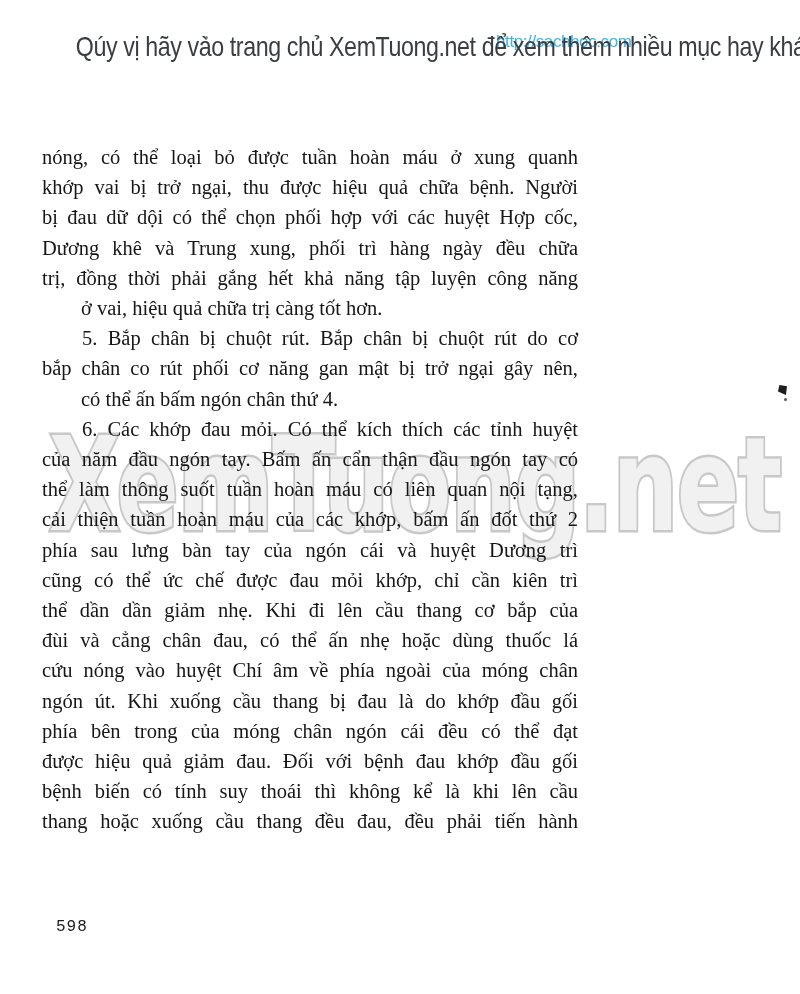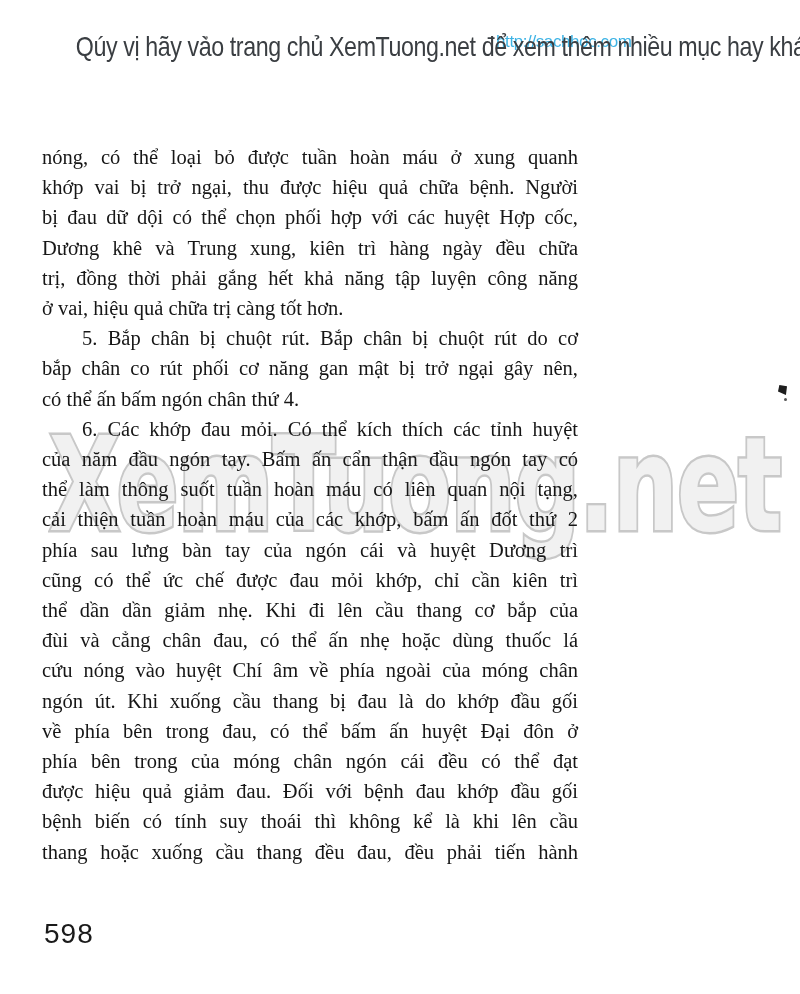--- a/index.html
+++ b/index.html
@@ -76,30 +76,30 @@
     left: 42px;
     width: 536px;
     z-index: 2;
     font-family: "Liberation Serif", serif;
     font-size: 20.5px;
     line-height: 30.2px;
     color: #161616;
   }
   .line { text-align: justify; text-align-last: justify; }
   .line.indent { text-indent: 40px; }
-  .line.end { text-align: left; text-align-last: left; }
+  .line.end { text-align: left; text-align-last: left; margin-left: 39px; }
 
   
   .page-number {
     position: absolute;
     top: 918px;
-    left: 44px;
+    left: 56px;
     z-index: 2;
-    font-family: Liberation Sans, sans-serif;
-    font-size: 28px;
+    font-family: Liberation Mono, monospace;
+    font-size: 16px;
     letter-spacing: 1px;
     color: #1a1a1a;
   }
 
   
   .speck {
     position: absolute;
     top: 385px;
     left: 778px;
     width: 9px;
@@ -139,37 +139,36 @@
   <div class="header">
     <span class="hdr-inner"><span>Qúy vị hãy vào trang chủ </span><span>XemTuong.net</span><span> để xem thêm nhiều mục hay khác</span></span>
   </div>
 
   <div class="big-watermark">XemTuong.net</div>
 
   <div class="body-text" id="body-lines">
       <div class="line">nóng, có thể loại bỏ được tuần hoàn máu ở xung quanh</div>
       <div class="line">khớp vai bị trở ngại, thu được hiệu quả chữa bệnh. Người</div>
       <div class="line">bị đau dữ dội có thể chọn phối hợp với các huyệt Hợp cốc,</div>
-      <div class="line">Dương khê và Trung xung, kiên trì hàng ngày đều chữa</div>
+      <div class="line">Dương khê và Trung xung, phối trì hàng ngày đều chữa</div>
       <div class="line">trị, đồng thời phải gắng hết khả năng tập luyện công năng</div>
       <div class="line end">ở vai, hiệu quả chữa trị càng tốt hơn.</div>
       <div class="line indent">5. Bắp chân bị chuột rút. Bắp chân bị chuột rút do cơ</div>
       <div class="line">bắp chân co rút phối cơ năng gan mật bị trở ngại gây nên,</div>
       <div class="line end">có thể ấn bấm ngón chân thứ 4.</div>
       <div class="line indent">6. Các khớp đau mỏi. Có thể kích thích các tỉnh huyệt</div>
       <div class="line">của năm đầu ngón tay. Bấm ấn cẩn thận đầu ngón tay có</div>
       <div class="line">thể làm thông suốt tuần hoàn máu có liên quan nội tạng,</div>
       <div class="line">cải thiện tuần hoàn máu của các khớp, bấm ấn đốt thứ 2</div>
       <div class="line">phía sau lưng bàn tay của ngón cái và huyệt Dương trì</div>
       <div class="line">cũng có thể ức chế được đau mỏi khớp, chỉ cần kiên trì</div>
       <div class="line">thể dần dần giảm nhẹ. Khi đi lên cầu thang cơ bắp của</div>
       <div class="line">đùi và cẳng chân đau, có thể ấn nhẹ hoặc dùng thuốc lá</div>
       <div class="line">cứu nóng vào huyệt Chí âm về phía ngoài của móng chân</div>
       <div class="line">ngón út. Khi xuống cầu thang bị đau là do khớp đầu gối</div>
-      <div class="line">về phía bên trong đau, có thể bấm ấn huyệt Đại đôn ở</div>
       <div class="line">phía bên trong của móng chân ngón cái đều có thể đạt</div>
       <div class="line">được hiệu quả giảm đau. Đối với bệnh đau khớp đầu gối</div>
       <div class="line">bệnh biến có tính suy thoái thì không kể là khi lên cầu</div>
       <div class="line">thang hoặc xuống cầu thang đều đau, đều phải tiến hành</div>
     </div>
 
   <div class="page-number">598</div>
 
   <div class="speck"></div>
   <div class="speck-dot"></div>

